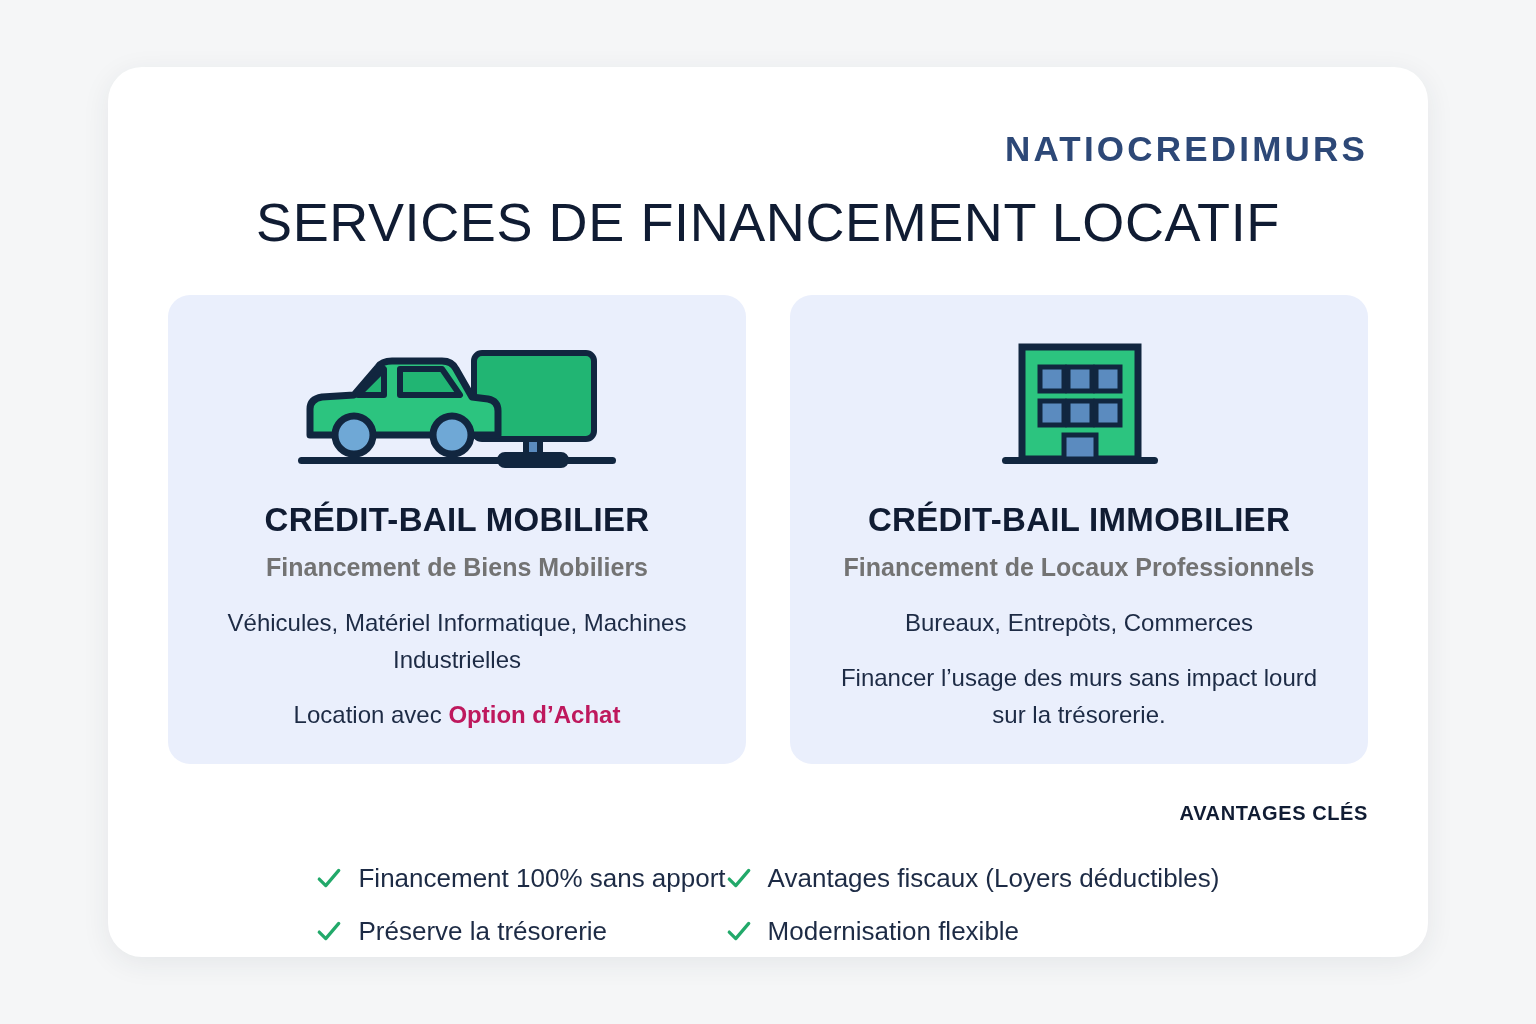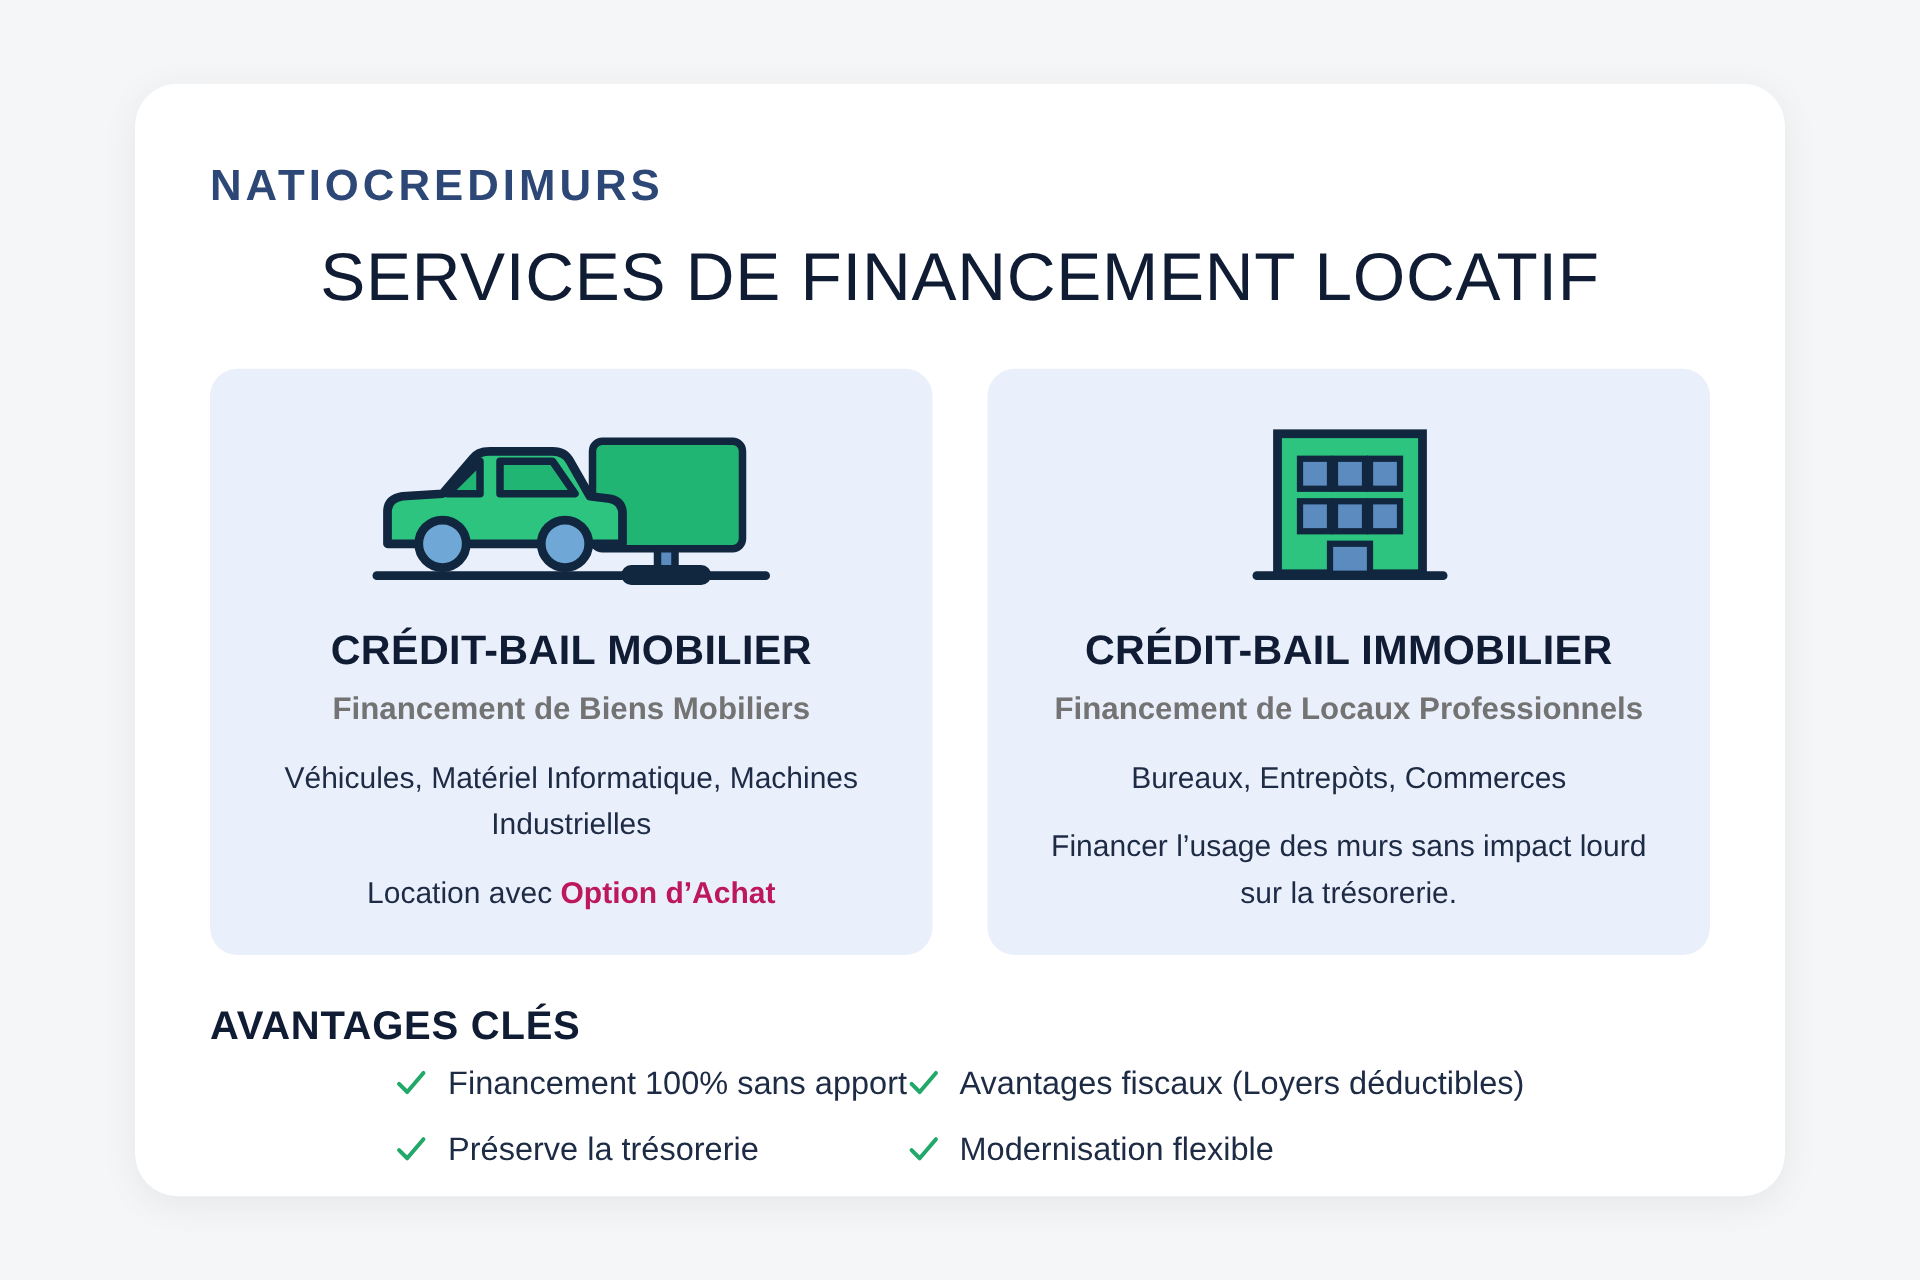--- a/index.html
+++ b/index.html
@@ -27,21 +27,21 @@
     height: 890px;
     background: #ffffff;
     border-radius: 34px;
     box-shadow: 0 6px 28px rgba(40, 50, 70, 0.08);
     box-sizing: border-box;
     padding: 52px 60px 40px 60px;
     display: flex;
     flex-direction: column;
   }
   .brand {
-    text-align: left;
+    text-align: right;
     font-size: 35px;
     font-weight: bold;
     letter-spacing: 3.2px;
     color: #2d4877;
     margin-top: 10px;
   }
   .headline {
     text-align: center;
     font-size: 54px;
     font-weight: normal;
@@ -97,28 +97,28 @@
   }
   .panel-line.tight {
     margin-top: 18px;
   }
   .highlight {
     color: #be185d;
     font-weight: bold;
   }
   .benefits-title {
     margin-top: 38px;
-    text-align: left;
-    font-size: 32px;
+    text-align: right;
+    font-size: 20px;
     font-weight: bold;
     color: #101c33;
     letter-spacing: 0.6px;
   }
   .benefits {
-    margin-top: 12px;
+    margin-top: 38px;
     display: flex;
     justify-content: center;
     text-align: right;
   }
   .benefit-col {
     display: flex;
     flex-direction: column;
     gap: 22px;
   }
   .benefit {

